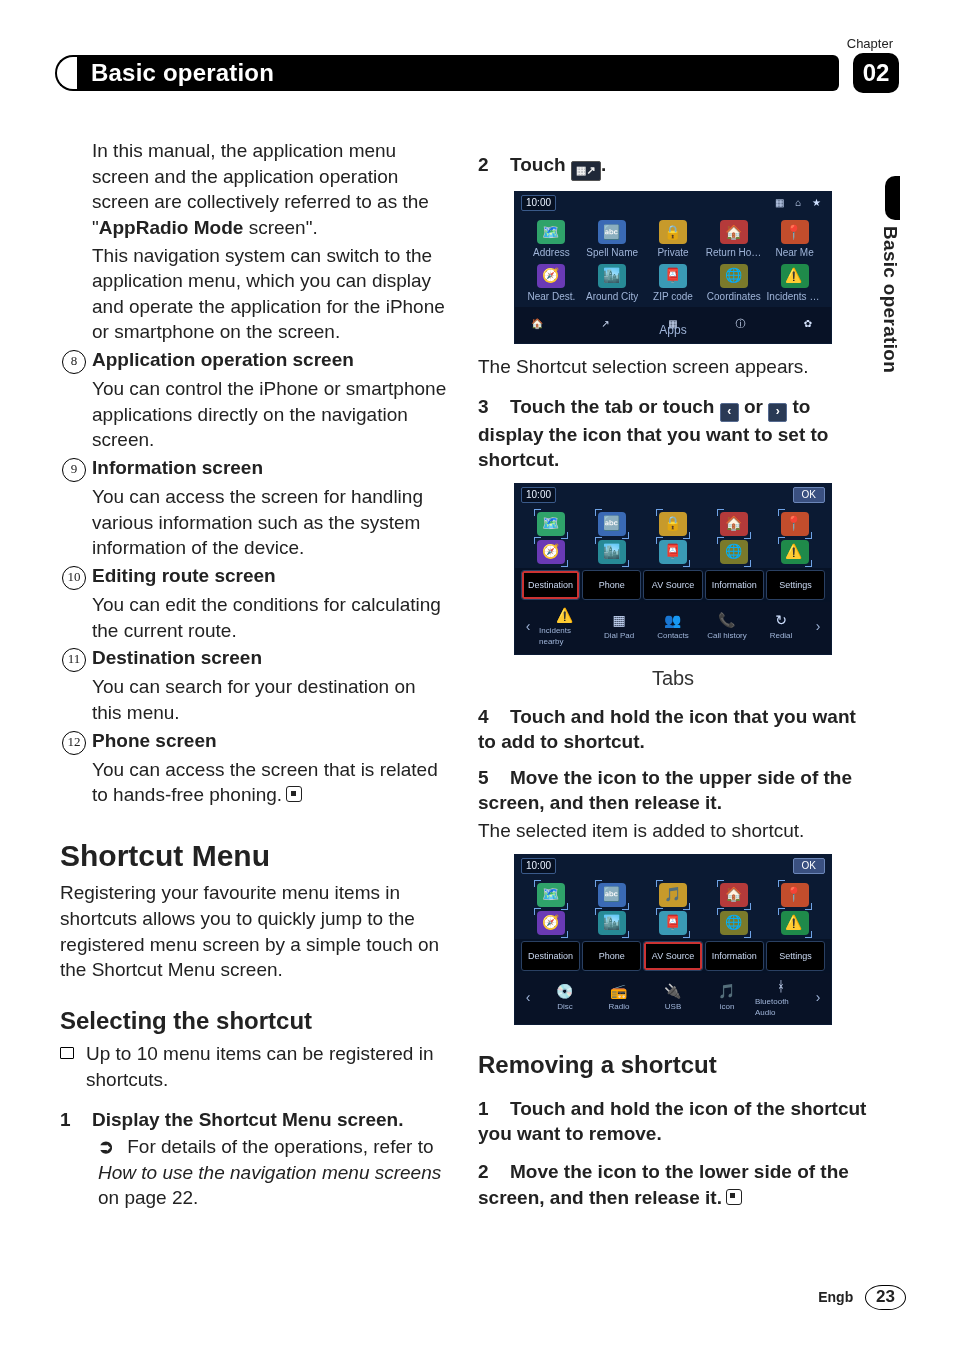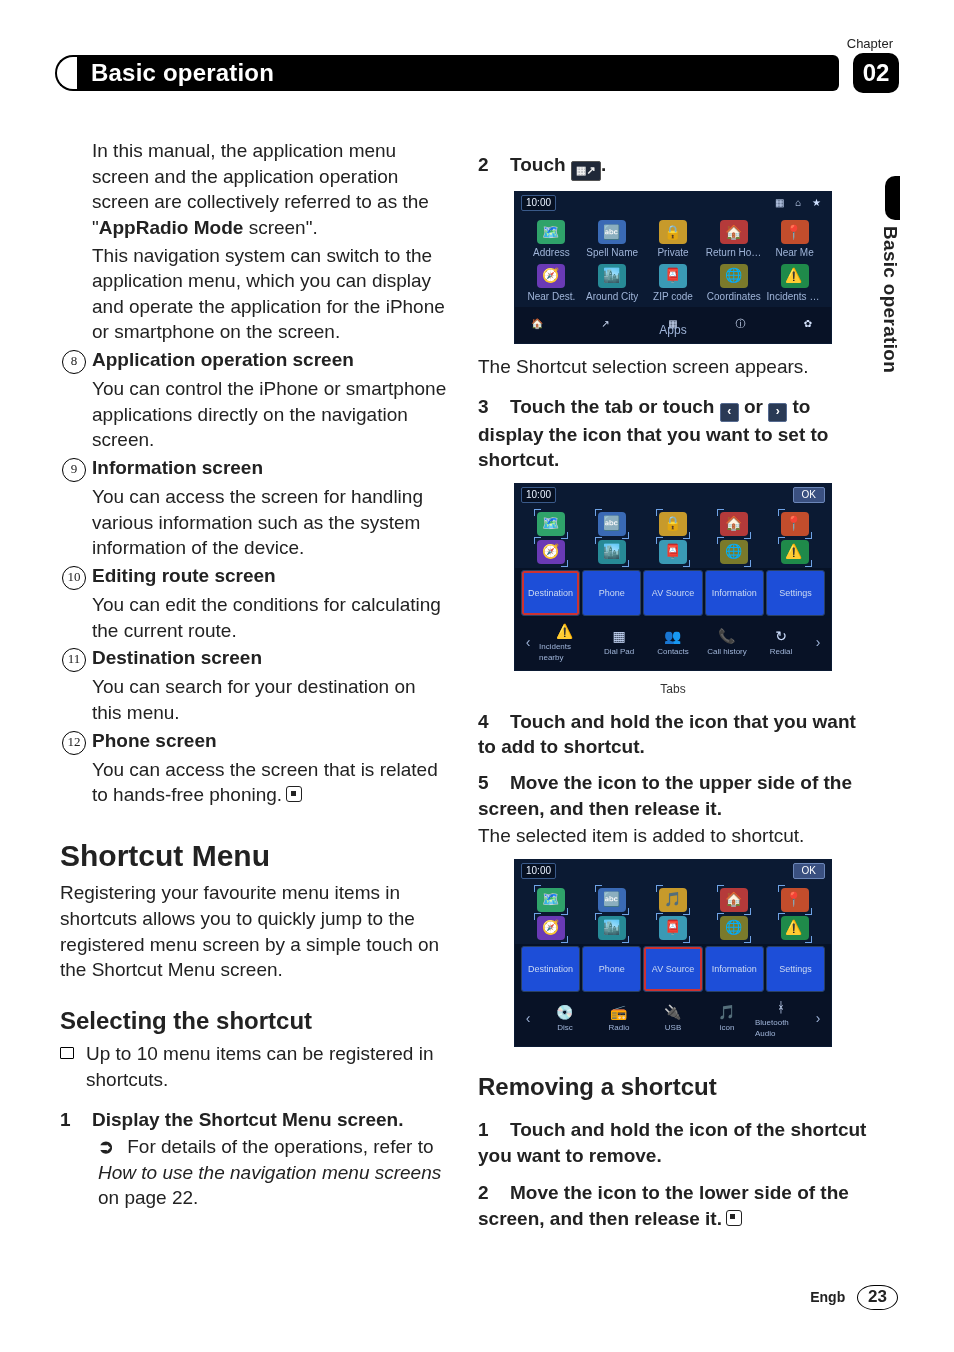--- a/index.html
+++ b/index.html
@@ -93,44 +93,44 @@
   .shot .bar{height:22px;display:flex;align-items:center;justify-content:space-between;padding:0 6px;background:#0b1a33;}
   .shot .clock{background:#061022;border:1px solid #3a5a8a;padding:0 4px;border-radius:2px;color:#eaf2ff;}
   .shot .okbtn{background:#3a5080;border:1px solid #6b86b8;color:#fff;padding:0 8px;border-radius:2px;font-size:10px;}
   .shot .grid{display:grid;grid-template-columns:repeat(5,1fr);gap:4px;padding:6px 8px 4px;}
   .shot .cell{display:flex;flex-direction:column;align-items:center;gap:2px;}
   .shot .ic{width:28px;height:24px;border-radius:4px;display:flex;align-items:center;justify-content:center;font-size:14px;}
   .shot .lab{font-size:10px;color:#9fb4d8;white-space:nowrap;overflow:hidden;max-width:56px;text-overflow:ellipsis;}
   .shot .dock{display:flex;justify-content:space-between;align-items:center;padding:6px 10px 8px;background:#081226;}
   .shot .dockic{width:26px;height:22px;display:flex;align-items:center;justify-content:center;color:#d6e4ff;}
   .tabrow{display:grid;grid-template-columns:repeat(5,1fr);gap:2px;padding:2px 6px;background:#061226;}
-  .tabrow .tab{font-size:9px;color:#cbd9f2;text-align:center;border:1px solid #2a4062;padding:16px 0;border-radius:3px;background:#1d4ed8;}
+  .tabrow .tab{font-size:9px;color:#cbd9f2;text-align:center;border:1px solid #2a4062;padding:8px 0;border-radius:3px;background:#000000;}
   .tabrow .tab.active{box-shadow:0 0 0 2px #c33 inset;}
   .carousel{display:grid;grid-template-columns:18px repeat(5,1fr) 18px;align-items:center;gap:2px;padding:4px 4px 6px;background:#081226;}
   .carousel .arr{color:#9fb4d8;text-align:center;font-size:14px;}
   .carousel .cell2{display:flex;flex-direction:column;align-items:center;gap:1px;}
   .carousel .lab2{font-size:8px;color:#9fb4d8;}
-  .caption{text-align:center;font-size:12px;color:#333;margin-top:0;}
+  .caption{text-align:center;font-size:20px;color:#333;margin-top:0;}
   .corners .ic{position:relative;}
   .corners .ic::before,.corners .ic::after{content:"";position:absolute;width:6px;height:6px;border:1.2px solid #6fa3e6;}
   .corners .ic::before{left:-3px;top:-3px;border-right:none;border-bottom:none;}
   .corners .ic::after{right:-3px;bottom:-3px;border-left:none;border-top:none;}
 
   
   .mini-ic{
     display:inline-block;width:28px;height:18px;background:#202838;border:1px solid #555;border-radius:2px;
     vertical-align:-3px;color:#eee;font-size:11px;text-align:center;line-height:16px;
   }
   .arrowbox{
     display:inline-block;width:17px;height:17px;background:#2a3a55;border:1px solid #556a90;color:#fff;
     text-align:center;line-height:15px;font-size:12px;vertical-align:-2px;border-radius:2px;
   }
 
   
-  .footer{position:absolute;left:0;right:56px;bottom:42px;text-align:right;font-size:14px;}
+  .footer{position:absolute;left:0;right:48px;bottom:42px;text-align:right;font-size:14px;}
   .footer .pg{display:inline-block;border:1.6px solid #000;border-radius:50%/60%;padding:0 10px;font-weight:700;font-size:17px;margin-left:8px;}
 </style>
 </head>
 <body>
 
 <div class="hdr">
   <div class="chap-label">Chapter</div>
   <div class="title-pill">
     <div class="title-rule"></div>
     <div class="title-arc"></div>

